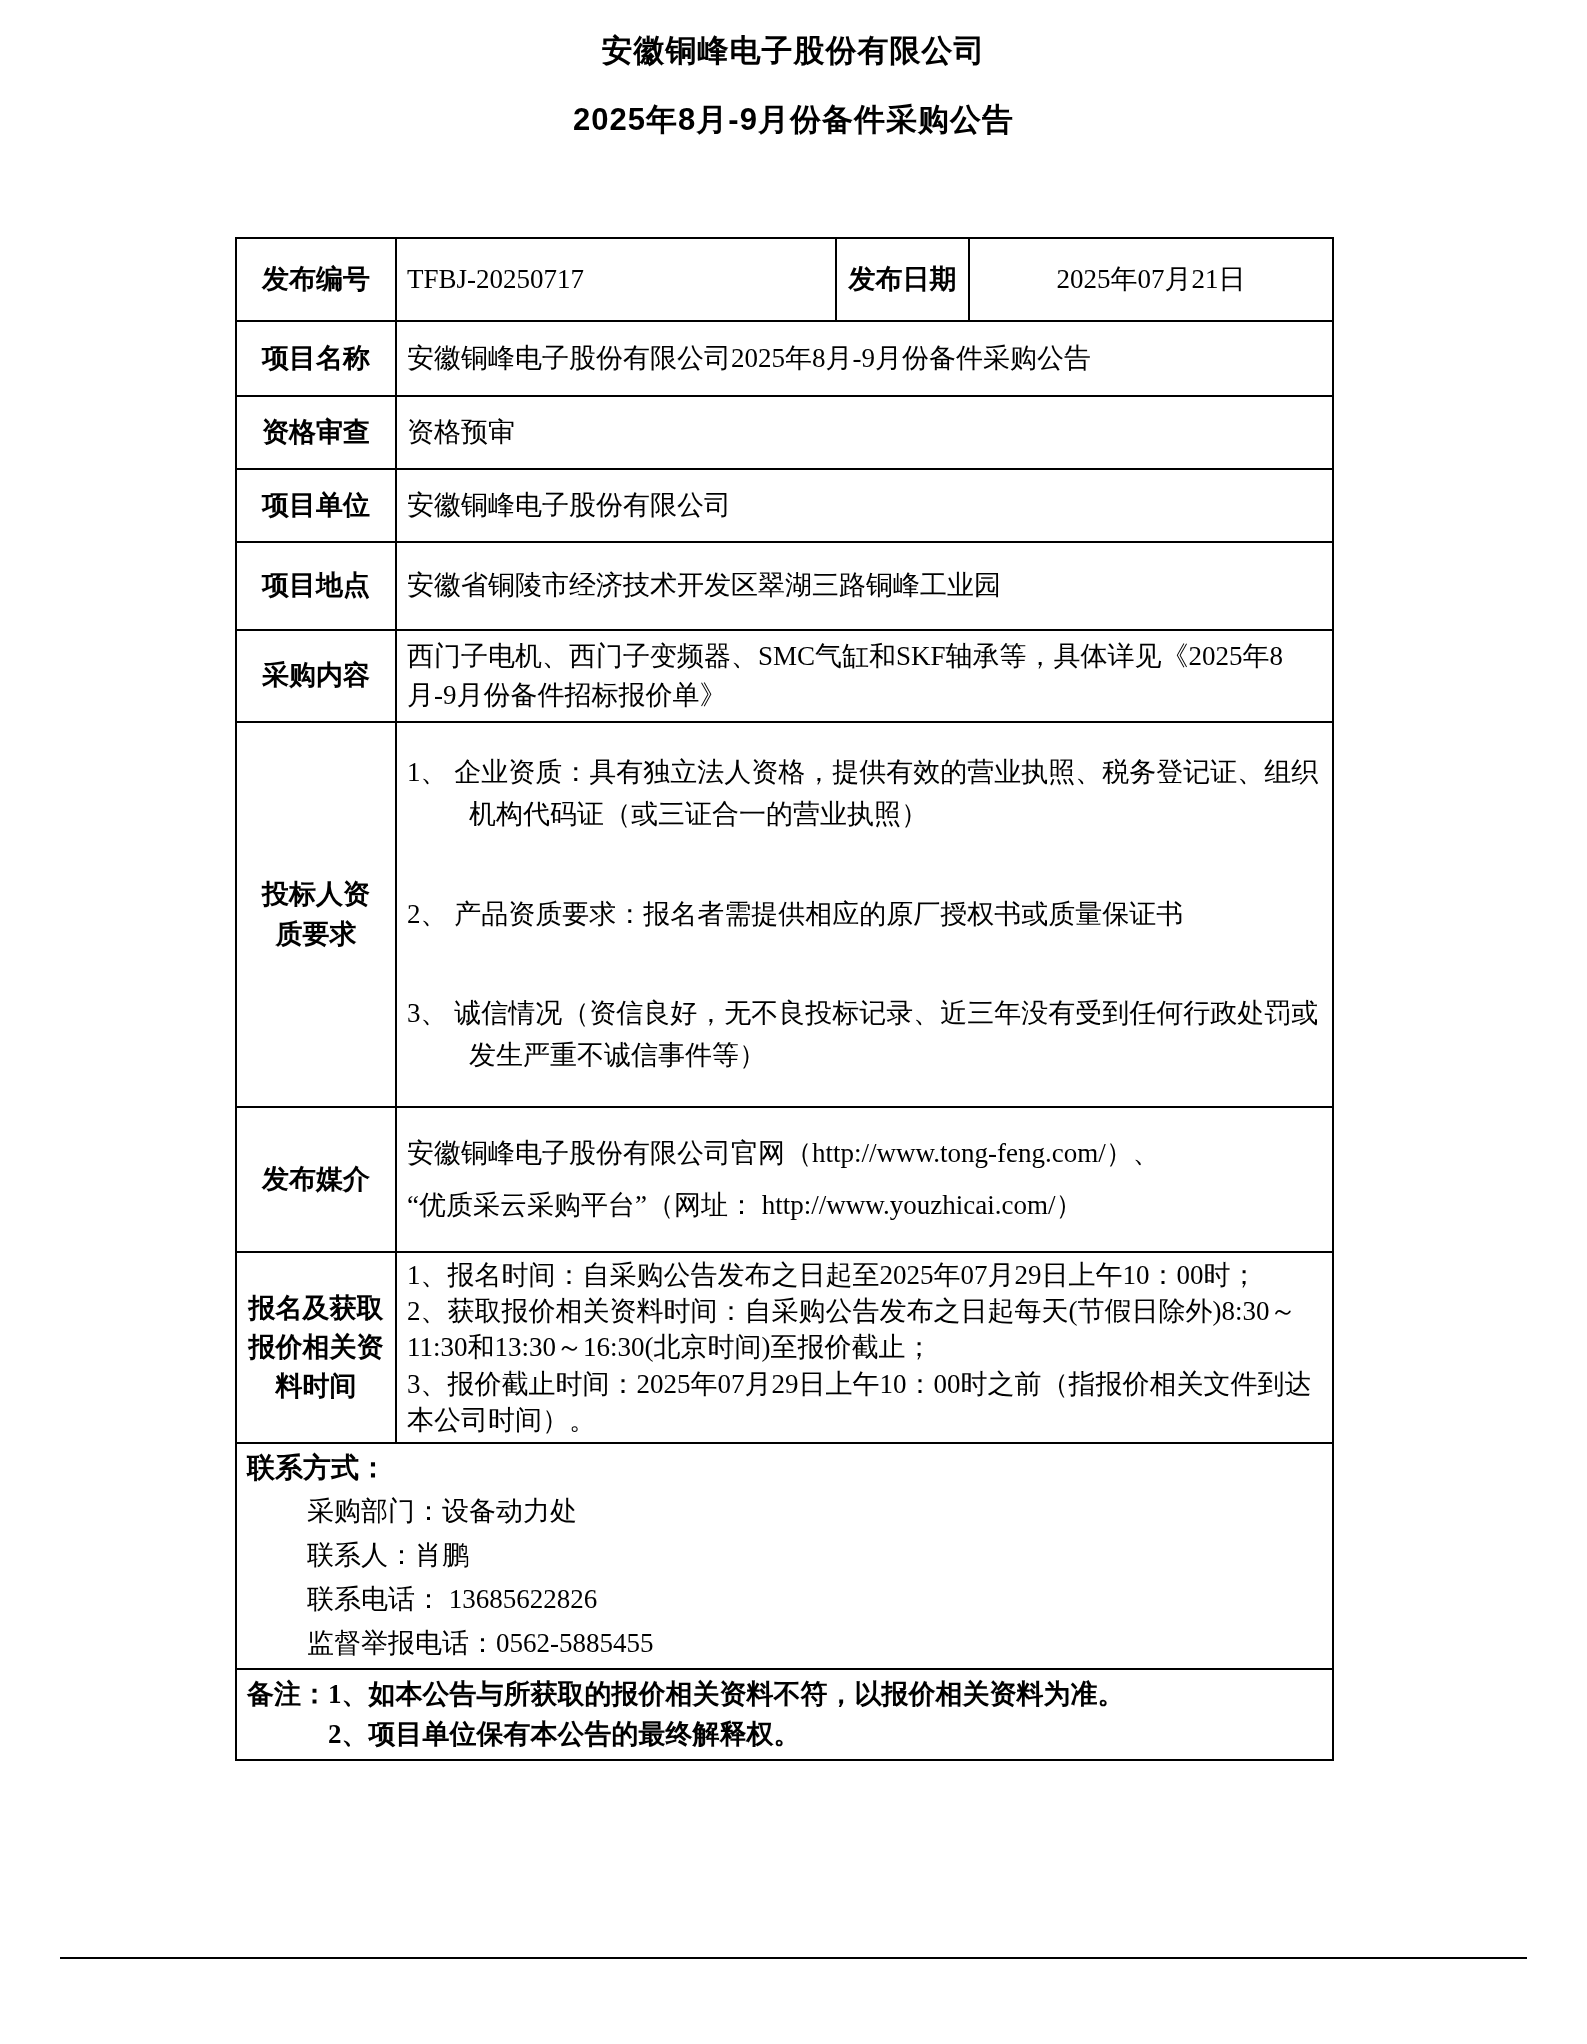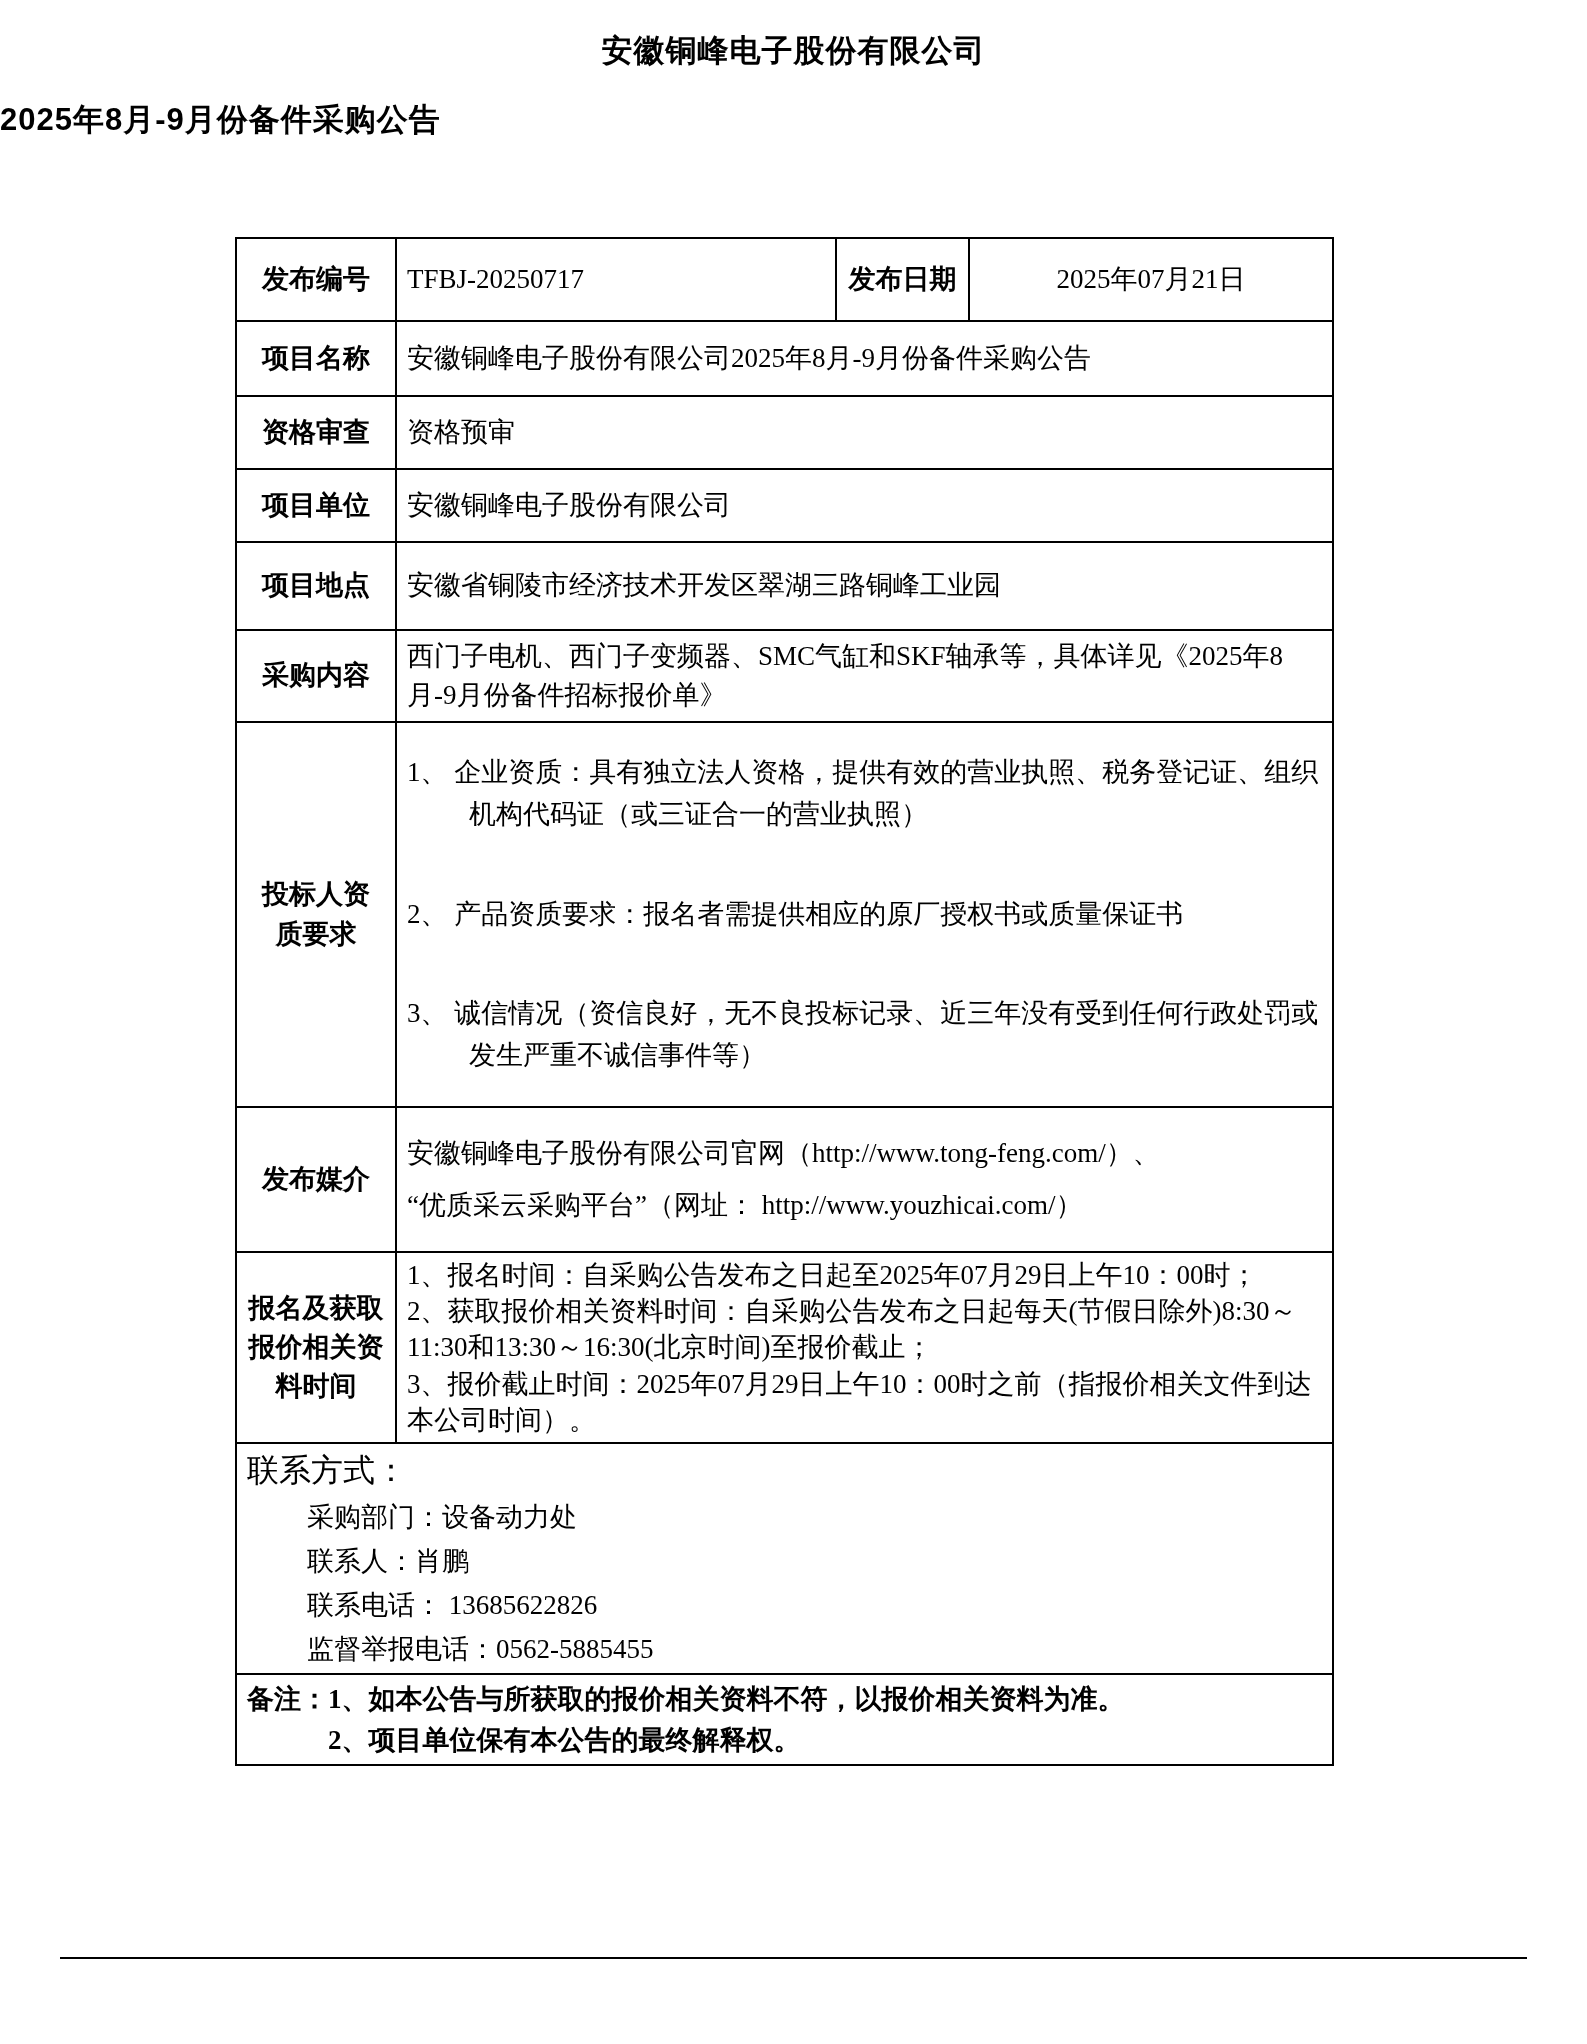--- a/index.html
+++ b/index.html
@@ -10,21 +10,21 @@
     position:relative;overflow:hidden;
   }
   .doc-title{
     position:absolute;top:30px;left:0;width:100%;
     text-align:center;font-size:31px;font-weight:bold;
     font-family:"Liberation Sans","DejaVu Sans",sans-serif;
     letter-spacing:1px;
   }
   .doc-subtitle{
     position:absolute;top:99px;left:0;width:100%;
-    text-align:left;font-size:31px;font-weight:bold;
+    text-align:center;font-size:31px;font-weight:bold;
     font-family:"Liberation Sans","DejaVu Sans",sans-serif;
     letter-spacing:1px;
   }
   table.announcement{
     position:absolute;left:235px;top:237px;width:1097px;
     border-collapse:collapse;table-layout:fixed;
   }
   table.announcement td{
     border:2px solid #000;
     font-size:27px;line-height:1.45;
@@ -53,21 +53,21 @@
   .qual-item{
     padding-left:62px;text-indent:-62px;
     line-height:1.55;
   }
   .qual-item + .qual-item{margin-top:58px;}
   .media-cell{padding:6px 12px;}
   .media-line{display:block;line-height:1.9;white-space:nowrap;}
   .reg-cell{vertical-align:top;padding:4px 8px;font-size:26px;border-radius:18px;}
   .reg-item{line-height:1.34;}
   .contact-cell{vertical-align:top;padding:10px 12px;}
-  .contact-heading{font-weight:normal;font-size:32px;line-height:1.4;}
+  .contact-heading{font-weight:bold;font-size:28px;line-height:1.4;}
   .contact-line{display:block;margin-left:60px;line-height:1.45;margin-top:5px;}
   .remarks-cell{vertical-align:middle;padding:6px 10px;}
   .remarks-wrap{display:flex;align-items:flex-start;font-weight:bold;}
   .remarks-label{white-space:nowrap;line-height:1.5;}
   .remarks-line{display:block;line-height:1.5;}
   .footer-rule{
     position:absolute;top:1957px;left:60px;width:1467px;
     border-top:2px solid #000;height:0;
   }
 </style>

